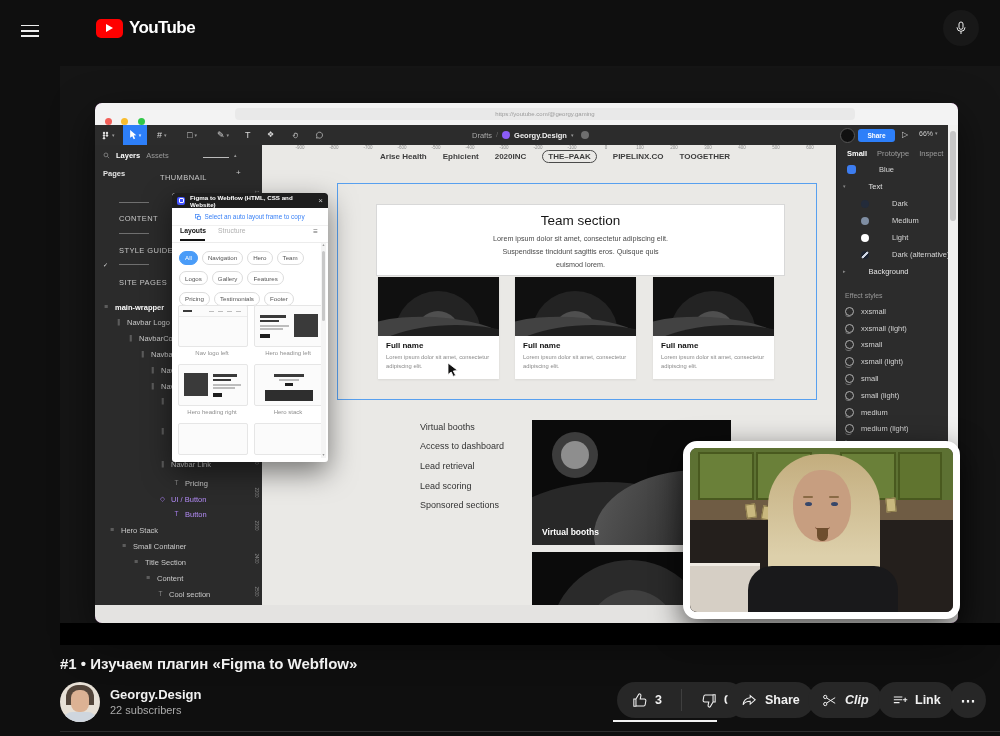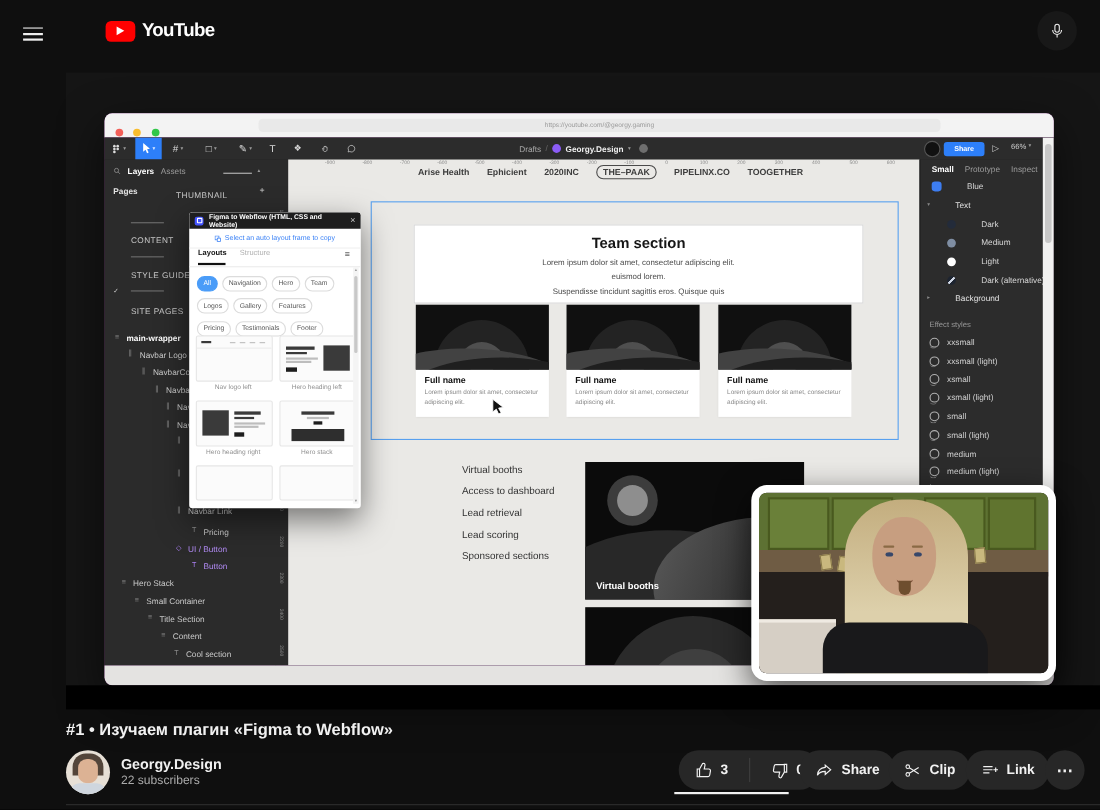--- a/index.html
+++ b/index.html
@@ -77,21 +77,21 @@
 
   
   .canvas{position:absolute;left:167px;top:20px;width:574px;height:460px;background:#eae9e6;overflow:hidden;}
   .truler{position:absolute;left:0;top:0;width:600px;height:8px;display:flex;padding-left:21px;}
   .truler span{width:34px;text-align:center;font-size:4.5px;color:#8b8b8b;}
   .logorow{position:absolute;left:118px;top:5px;display:flex;gap:16px;align-items:center;}
   .logo{font-size:8px;font-weight:700;color:#3d3d3d;white-space:nowrap;}
   .logo:nth-of-type(4){border:1px solid #4a4a4a;border-radius:8px;padding:1px 5px;}
   .selframe{position:absolute;left:75px;top:38px;width:478px;height:215px;border:1.5px solid #58a0ef;}
   .teambox{position:absolute;left:38px;top:20px;width:407px;height:70px;background:#fff;border:1px solid #d8d8d8;text-align:center;}
-  .teamtitle{font-size:13.5px;font-weight:700;color:#161616;margin-top:8px;}
+  .teamtitle{font-size:13.5px;font-weight:400;color:#161616;margin-top:8px;}
   .teamsub{font-size:7.2px;color:#4a4a4a;line-height:13px;margin-top:4px;}
   .tcard{position:absolute;top:93px;width:121px;height:102px;background:#fff;box-shadow:0 1px 2px rgba(0,0,0,.08);}
   .timg{position:absolute;left:0;top:0;width:121px;height:59px;background:#101010;overflow:hidden;}
   .arc1{position:absolute;left:17px;top:14px;width:86px;height:86px;border-radius:50%;background:#232323;}
   .arc2{position:absolute;left:38px;top:34px;width:44px;height:44px;border-radius:50%;background:#4f4f4f;}
   .arc3{position:absolute;left:49px;top:44px;width:22px;height:22px;border-radius:50%;background:#9c9c9c;}
   .hill1{position:absolute;left:-30px;top:40px;width:170px;height:60px;border-radius:50%;background:#424242;transform:rotate(3deg);}
   .hill2{position:absolute;left:-12px;top:48px;width:180px;height:70px;border-radius:50%;background:#1f1f1f;}
   .tname{position:absolute;left:8px;top:64px;font-size:8px;font-weight:700;color:#111;}
   .tdesc{position:absolute;left:8px;top:76px;width:106px;font-size:5.8px;line-height:8.5px;color:#8a8a8a;}
@@ -439,22 +439,22 @@
               <span class="logo">THE–PAAK</span>
               <span class="logo">PIPELINX.CO</span>
               <span class="logo">TOOGETHER</span>
             </div>
 
           <div class="selframe">
             <div class="teambox">
               <div class="teamtitle">Team section</div>
               <div class="teamsub">
                 <div>Lorem ipsum dolor sit amet, consectetur adipiscing elit.</div>
+                <div>Suspendisse tincidunt sagittis eros. Quisque quis</div>
                 <div>euismod lorem.</div>
-                <div>Suspendisse tincidunt sagittis eros. Quisque quis</div>
               </div>
             </div>
 
             <div class="tcard" style="left:40px;">
               <div class="timg">
                 <div class="arc1"></div>
                   <div class="arc2"></div>
                   <div class="arc3"></div>
                   <div class="hill1"></div>
                   <div class="hill2"></div>
@@ -739,21 +739,21 @@
     </div>
   </div>
 
   <button class="a yt-pill" style="left:727px;top:682px;padding:0 14px;">
     <svg width="17" height="17" viewBox="0 0 24 24">
       <path d="M13 5l7 6-7 6v-4c-5 0-8 1.5-10 5 .5-6 4-9.5 10-10V5z" fill="none" stroke="#f1f1f1" stroke-width="1.5"></path>
     </svg>
     <span>Share</span>
   </button>
 
-  <button class="a yt-pill" style="left:808px;top:682px;padding:0 13px;">
+  <button class="a yt-pill" style="left:808px;top:682px;padding:0 13px;font-style:italic;">
     <svg width="17" height="17" viewBox="0 0 24 24">
       <circle cx="6" cy="7" r="2.3" fill="none" stroke="#f1f1f1" stroke-width="1.4"></circle>
       <circle cx="6" cy="17" r="2.3" fill="none" stroke="#f1f1f1" stroke-width="1.4"></circle>
       <path d="M8 8.5 L20 16 M8 15.5 L20 8" stroke="#f1f1f1" stroke-width="1.4"></path>
     </svg>
     <span>Clip</span>
   </button>
 
   <button class="a yt-pill" style="left:878px;top:682px;padding:0 13px;">
     <svg width="17" height="17" viewBox="0 0 24 24">

